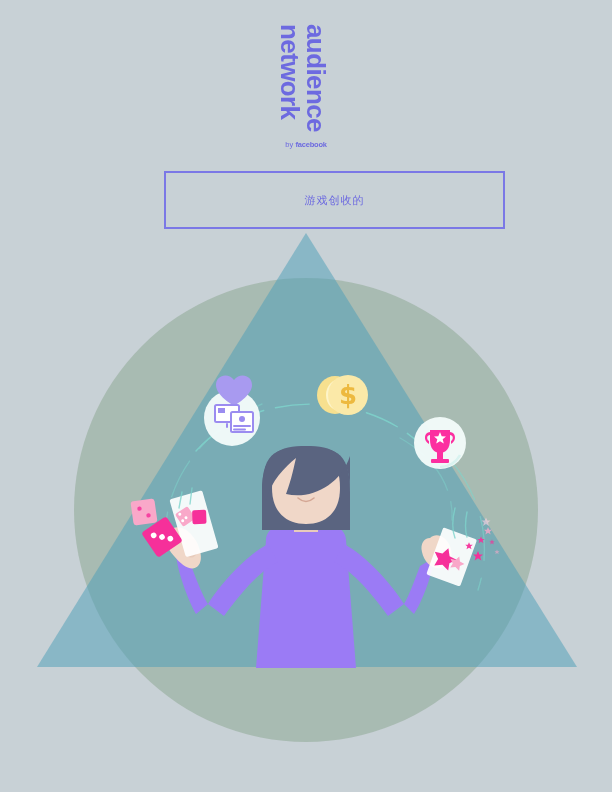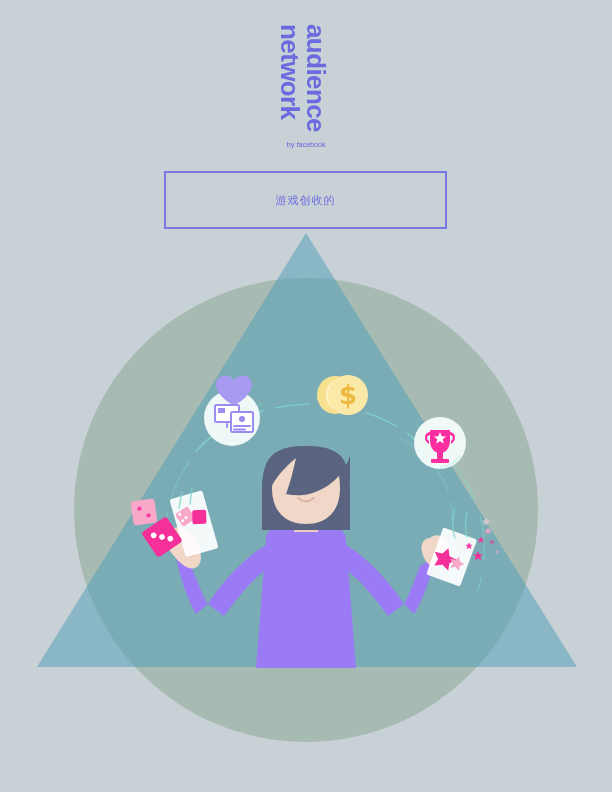--- a/index.html
+++ b/index.html
@@ -44,26 +44,26 @@
   }
   #logo-line-1{left:50px;top:0px;}
   #logo-line-2{left:24px;top:0px;}
   #logo-byline{
     margin-top:4px;
     font-size:7.5px;
     color:#6d6ae0;
     letter-spacing:0.1px;
     white-space:nowrap;
   }
-  #logo-byline b{font-weight:normal;letter-spacing:-0.2px;}
+  #logo-byline b{font-weight:bold;letter-spacing:-0.2px;}
   
   #title-box{
     position:absolute;
     left:164px;top:171px;
-    width:283px;height:58px;
+    width:341px;height:58px;
     border:2px solid #7b78e6;
     box-sizing:border-box;
     display:flex;flex-direction:column;
     align-items:center;justify-content:center;
     gap:4px;
   }
   #title-kicker{
     font-size:11px;color:#6d6ae0;letter-spacing:1px;
   }
   #title-main{

